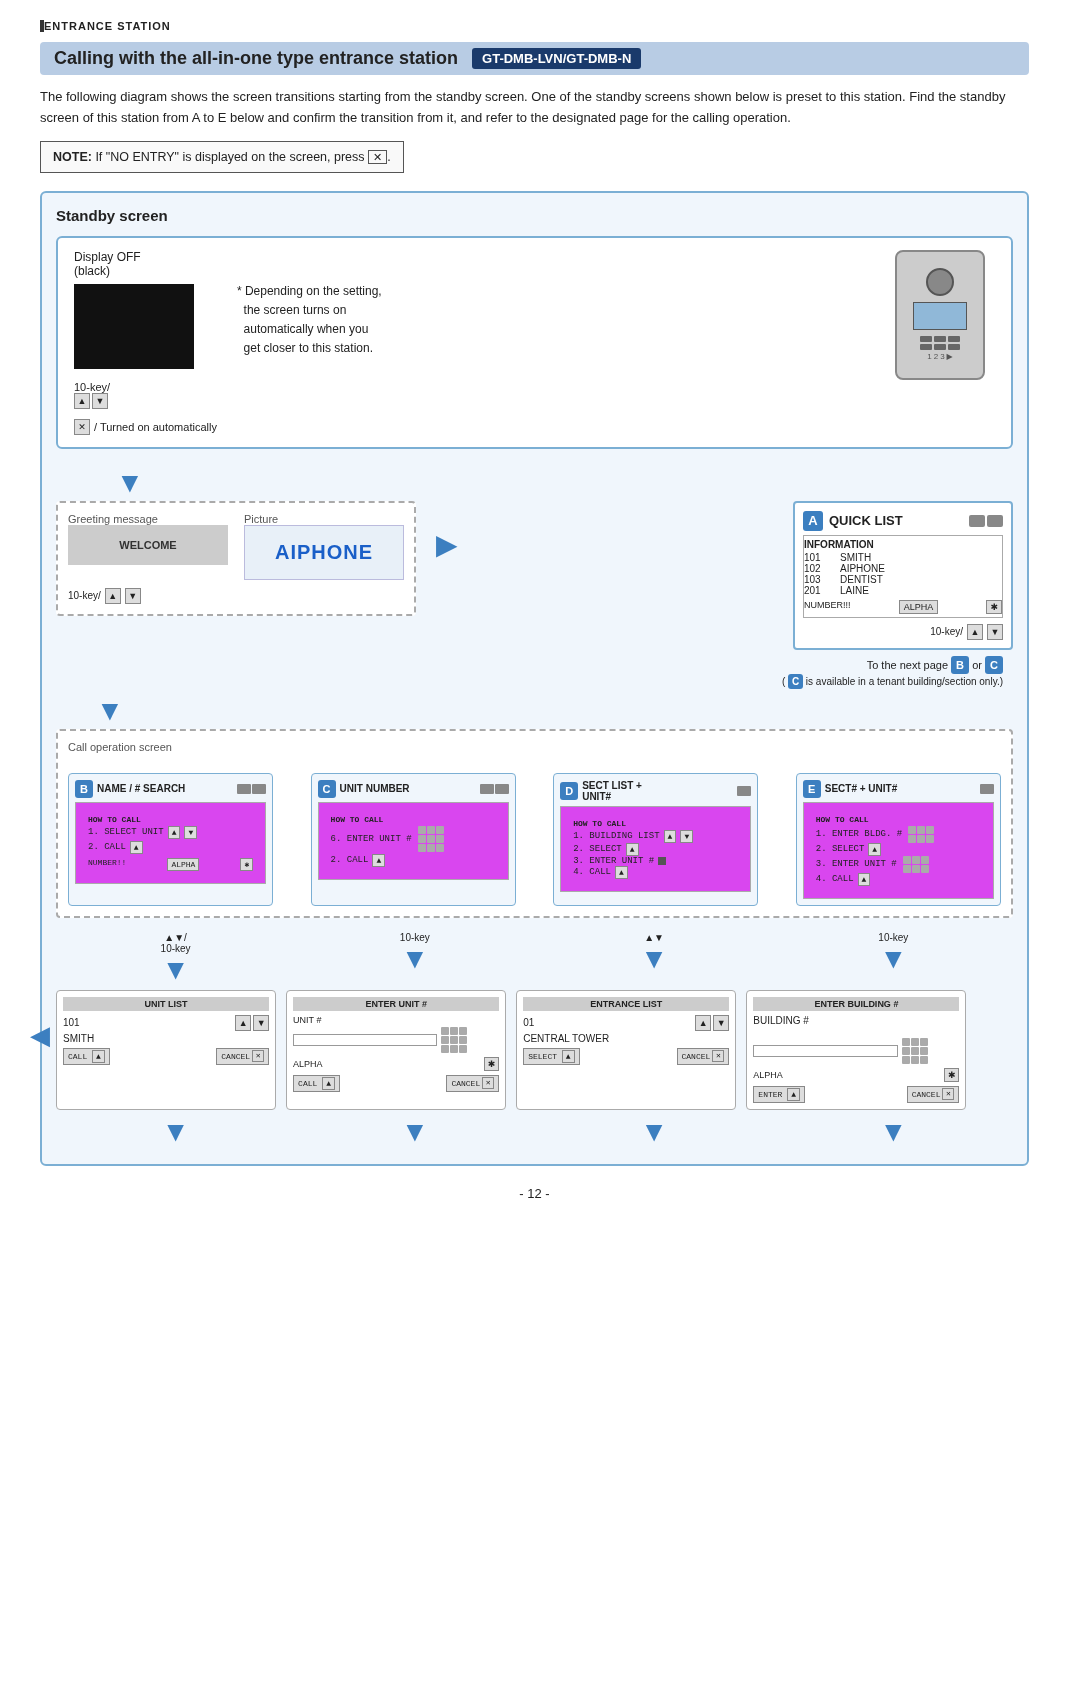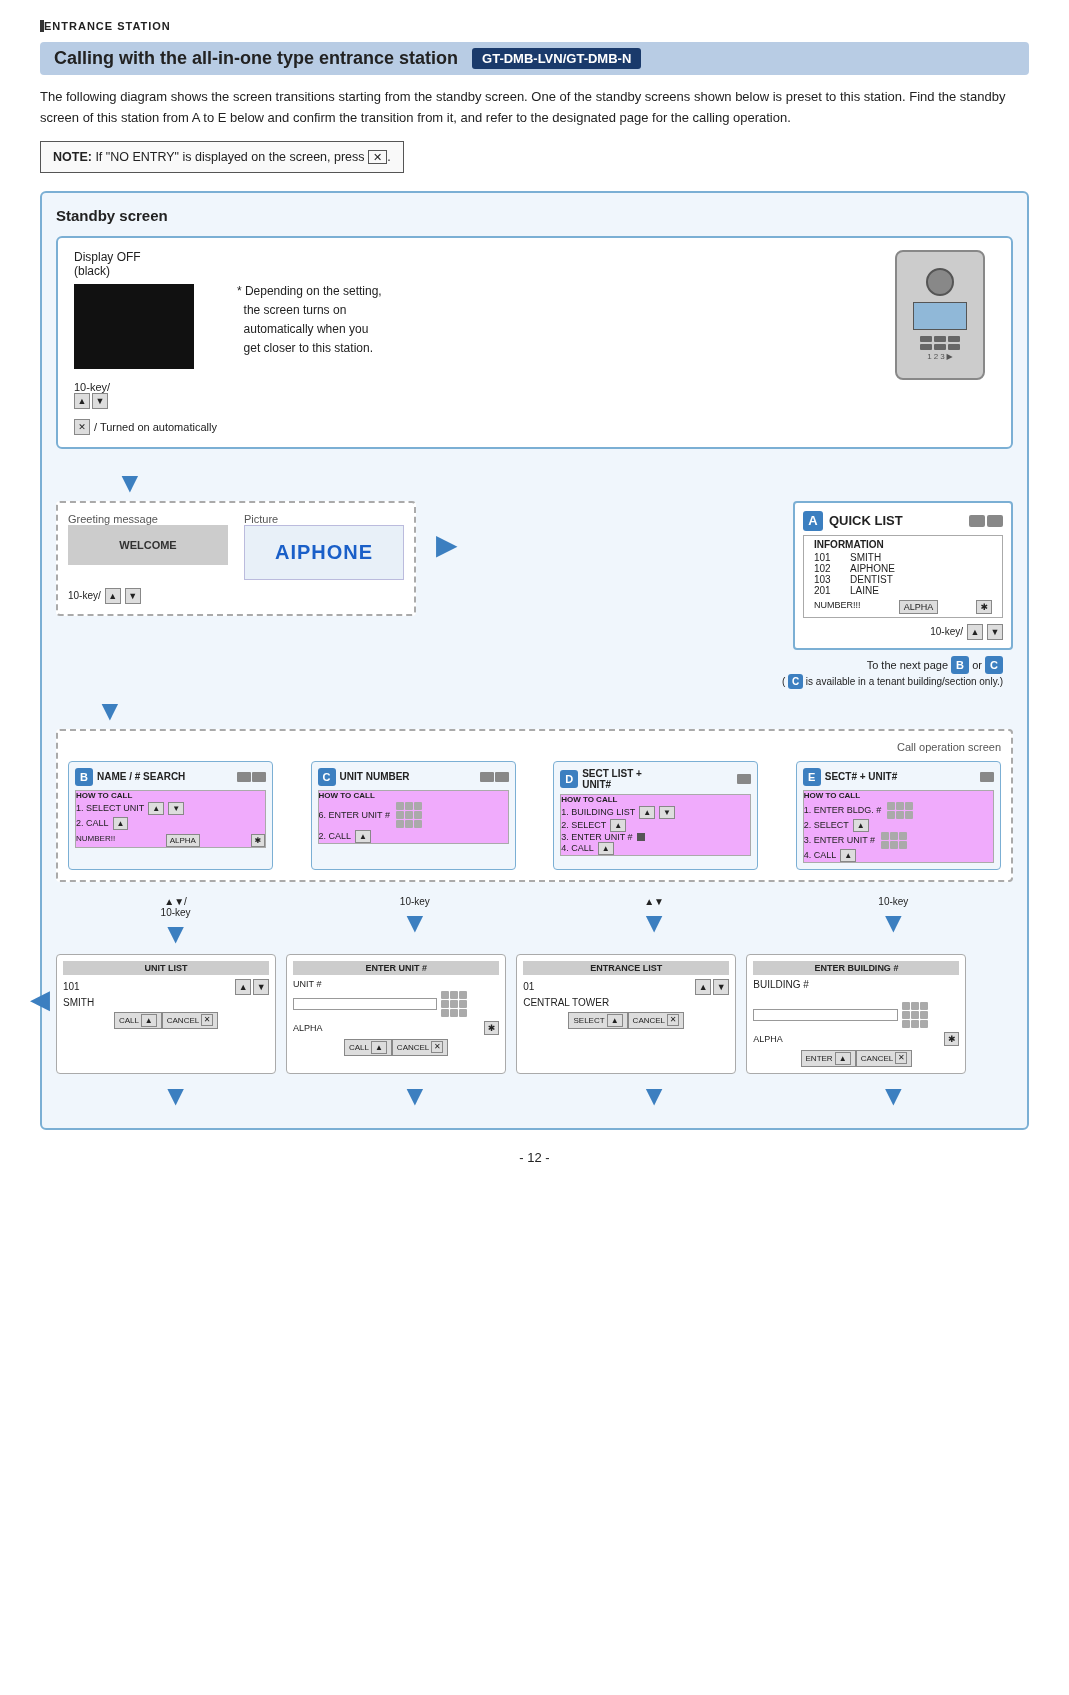--- a/index.html
+++ b/index.html
@@ -240,21 +240,21 @@
       justify-content: center;
     }
     .quick-list-title {
       font-size: 13px;
       font-weight: bold;
     }
     .info-screen {
       background: #fff;
       border: 1px solid #aaa;
       font-size: 10px;
-      padding: 3px 10px;
+      padding: 3px 0;
       width: 100%;
     }
     .info-screen .info-row {
       display: flex;
       gap: 8px;
     }
     .info-screen .info-num { width: 28px; }
     .info-header { font-size: 10px; font-weight: bold; margin-bottom: 2px; }
     .info-bottom-row {
       display: flex;
@@ -291,21 +291,21 @@
     .e-badge { background: #3c7fc0; }
 
     
     .call-op-outer {
       border: 2px dashed #aaa;
       border-radius: 4px;
       background: #fff;
       padding: 10px;
       margin-bottom: 14px;
     }
-    .call-op-label { font-size: 11px; color: #555; margin-bottom: 8px; text-align: right; }
+    .call-op-label { font-size: 11px; color: #555; margin-bottom: 20px; }
     .call-op-row {
       display: flex;
       gap: 10px;
       justify-content: space-between;
     }
     .call-screen-card {
       border: 1.5px solid #7bafd4;
       border-radius: 4px;
       padding: 6px;
       background: #f0f6fc;
@@ -316,24 +316,25 @@
       display: flex;
       align-items: center;
       gap: 4px;
       margin-bottom: 4px;
     }
     .call-card-title {
       font-size: 10px;
       font-weight: bold;
     }
     .call-screen-inner {
-      background: #f0abfc;
+      background: #d946ef;
       border: 1px solid #aaa;
-      padding: 0;
+      padding: 12px;
       font-size: 9px;
+      font-family: Liberation Mono, monospace;
     }
     .call-row { display: flex; gap: 4px; align-items: center; }
     .call-btn-small {
       background: #ddd;
       border: 1px solid #888;
       padding: 1px 3px;
       font-size: 8px;
       display: inline-flex;
       align-items: center;
       gap: 1px;
@@ -367,22 +368,23 @@
       margin-bottom: 2px;
     }
     .bottom-input {
       border: 1px solid #999;
       width: 70%;
       height: 12px;
       background: #fff;
     }
     .bottom-btn-row {
       display: flex;
-      justify-content: center;
+      justify-content: space-between;
       margin-top: 4px;
+      font-family: Liberation Mono, monospace;
     }
     .small-btn {
       background: #ddd;
       border: 1px solid #888;
       padding: 1px 4px;
       font-size: 8px;
       cursor: pointer;
     }
 
     

